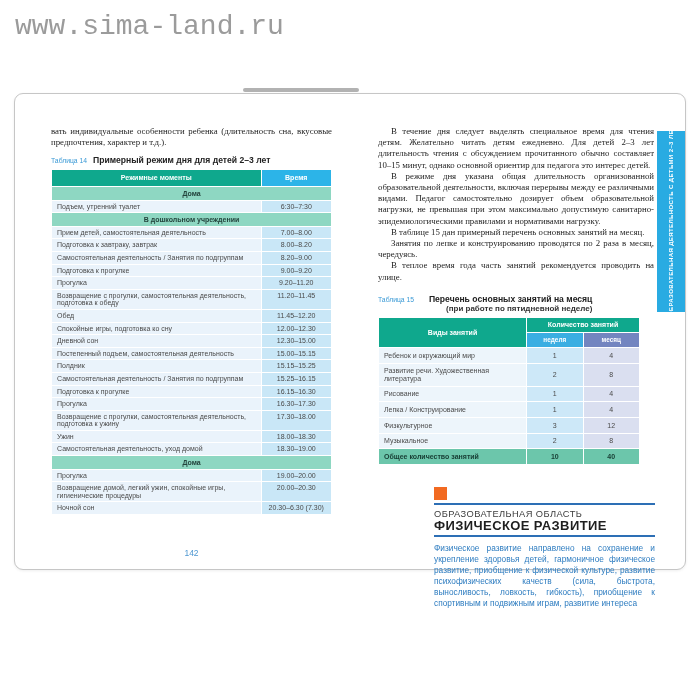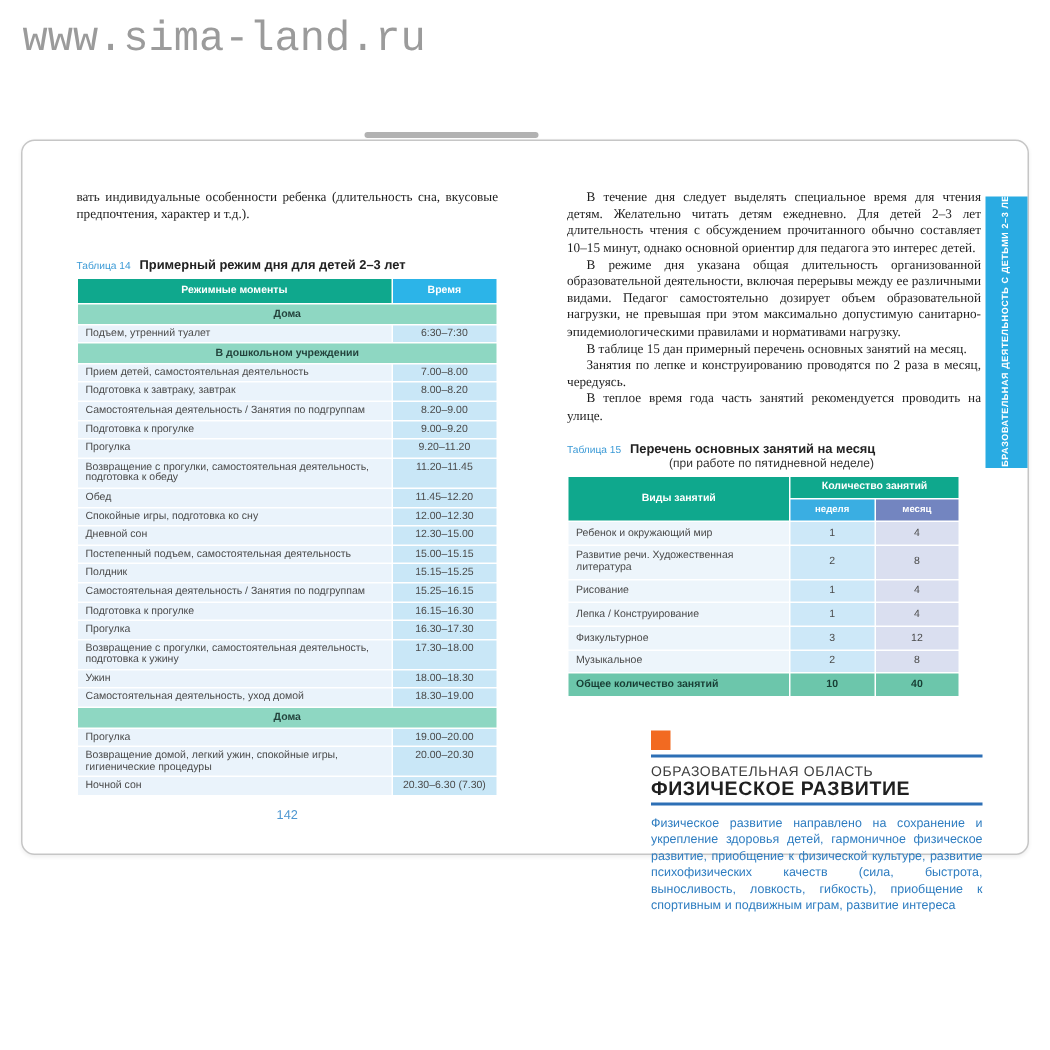--- a/index.html
+++ b/index.html
@@ -15,25 +15,25 @@
   .edge-mark { position:absolute; left:228px; top:-6px; width:116px; height:4px;
                background:#b2b2b2; border-radius:2px; }
 
   .page-left  { position:absolute; left:36px;  top:32px; width:281px; }
   .page-right { position:absolute; left:363px; top:32px; width:276px; }
 
   .para { font-family:"Liberation Serif", serif; font-size:8.8px; line-height:11.2px;
           color:#1e1e1e; text-align:justify; }
   .para.indent { text-indent:13px; }
 
-  .tbl-caption { display:flex; align-items:baseline; margin-top:23px; margin-bottom:4px; }
+  .tbl-caption { display:flex; align-items:baseline; margin-top:7px; margin-bottom:4px; }
   .tbl-label { flex:none; width:42px; font-size:6.8px; color:#3b9ad6; }
   .tbl-titles { font-size:8.6px; color:#222; }
   .tbl-title { font-weight:bold; }
-  .tbl-subtitle { font-weight:normal; font-size:8px; color:#333;padding-left:26px; }
+  .tbl-subtitle { font-weight:bold; font-size:8px; color:#333;padding-left:26px; }
 
   table { width:100%; border-collapse:separate; border-spacing:1px;
           font-size:7px; line-height:7.6px; color:#4a4a4a; }
   th { color:#ffffff; font-weight:bold; text-align:center; }
 
   
   .t14 th.moments { background:#0fa88d; width:75%; padding:4px 2px; }
   .t14 th.time-h  { background:#2cb4e8; width:25%; padding:4px 2px; }
   .t14 td.sec  { background:#8ed7c2; text-align:center; font-weight:bold;
                  color:#23433c; padding:2.5px 2px; }
@@ -45,21 +45,21 @@
   .t15 th.kinds { background:#0fa88d; width:57%; padding:2px; }
   .t15 th.qty   { background:#0fa88d; padding:3.5px 2px; }
   .t15 th.week  { background:#3aaee2; font-size:6.4px; padding:3px 2px; width:21.5%; }
   .t15 th.month { background:#7385c0; font-size:6.4px; padding:3px 2px; width:21.5%; }
   .t15 td.act { background:#edf5fb; padding:3.5px 5px; }
   .t15 td.w   { background:#cde8f8; text-align:center; padding:3.5px 1px; }
   .t15 td.m   { background:#dadff0; text-align:center; padding:3.5px 1px; }
   .t15 tr.foot td { background:#6cc6ab; font-weight:bold; color:#173d33; }
   .t15 tr.foot td.act { background:#6cc6ab; }
 
-  .pageno { position:absolute; top:444px; font-size:8.5px; color:#4e97d1; text-align:center; }
+  .pageno { position:absolute; top:454px; font-size:8.5px; color:#4e97d1; text-align:center; }
   .pageno.pl { left:36px;  width:281px; }
   .pageno.pr { left:363px; width:276px; }
 
   
   .area-block { margin-left:56px; width:221px; }
   .orange-sq { width:13px; height:13px; background:#f26a21; margin-top:22px; }
   .rule { height:2px; background:#2d6fb5; }
   .rule.top { margin-top:3px; }
   .kicker-wrap { padding:4px 0 3px 0; }
   .kicker { font-size:9.3px; color:#3c3c3c; letter-spacing:0.4px; line-height:11.5px; }

